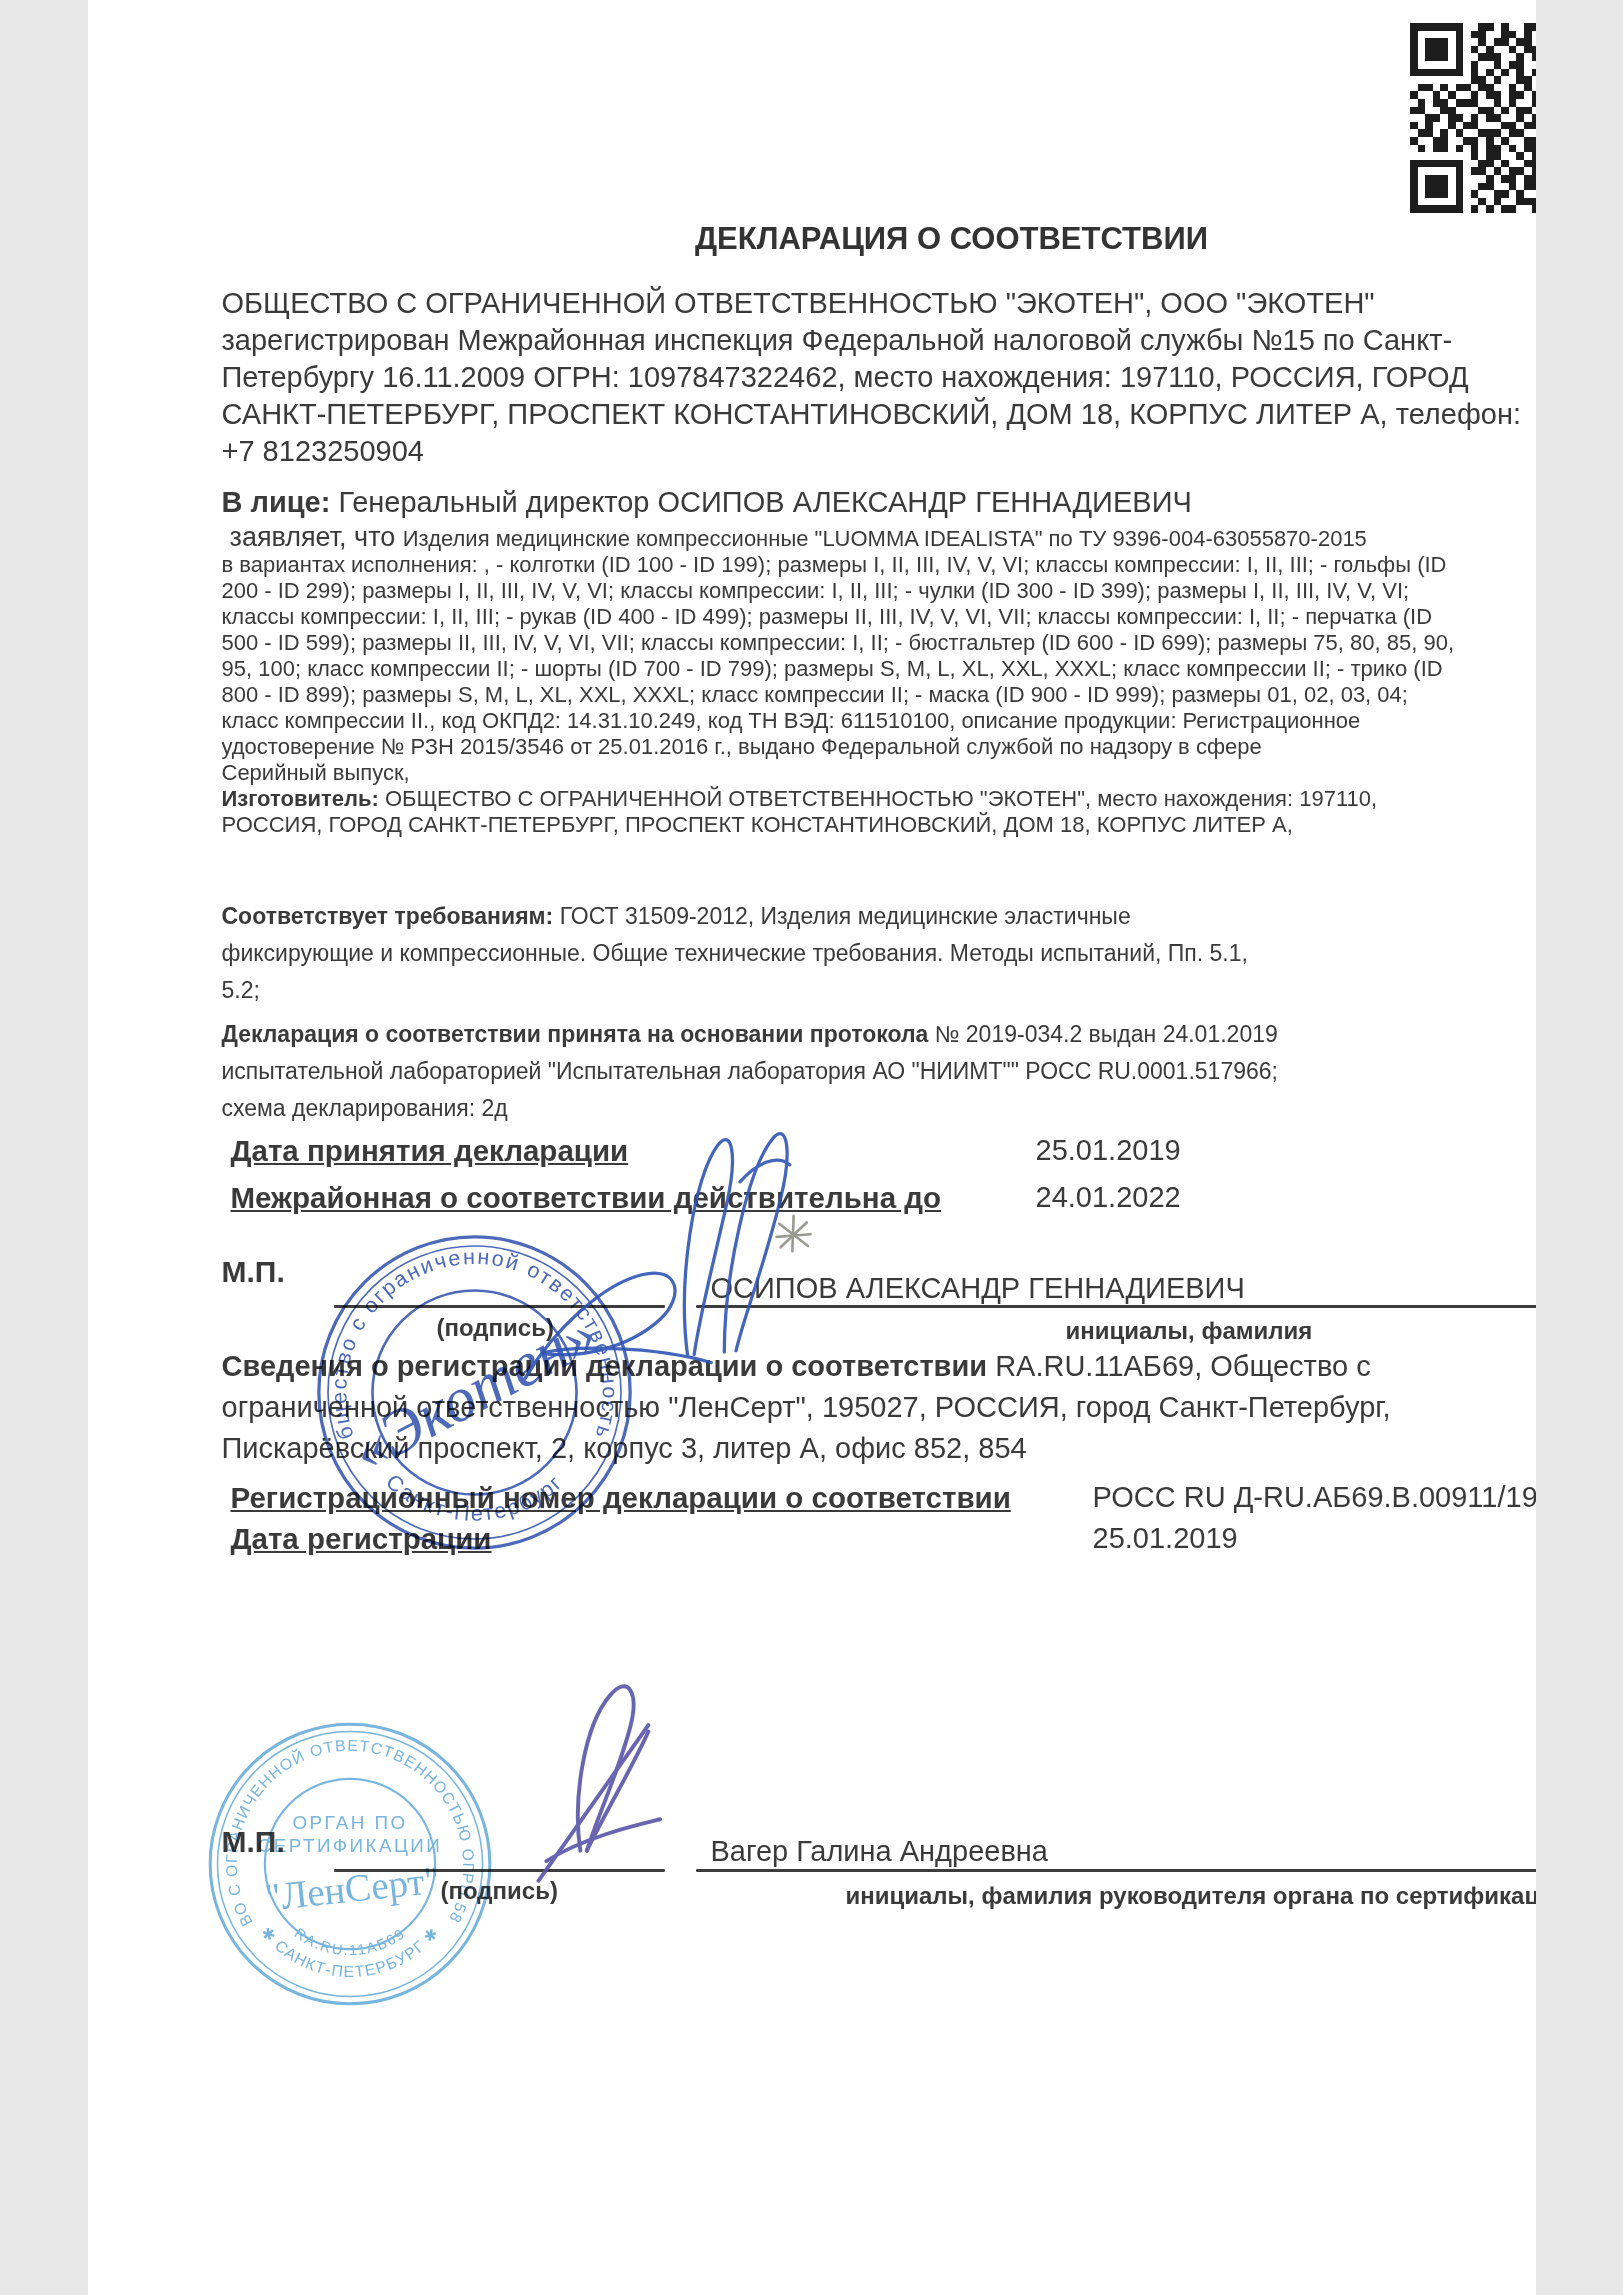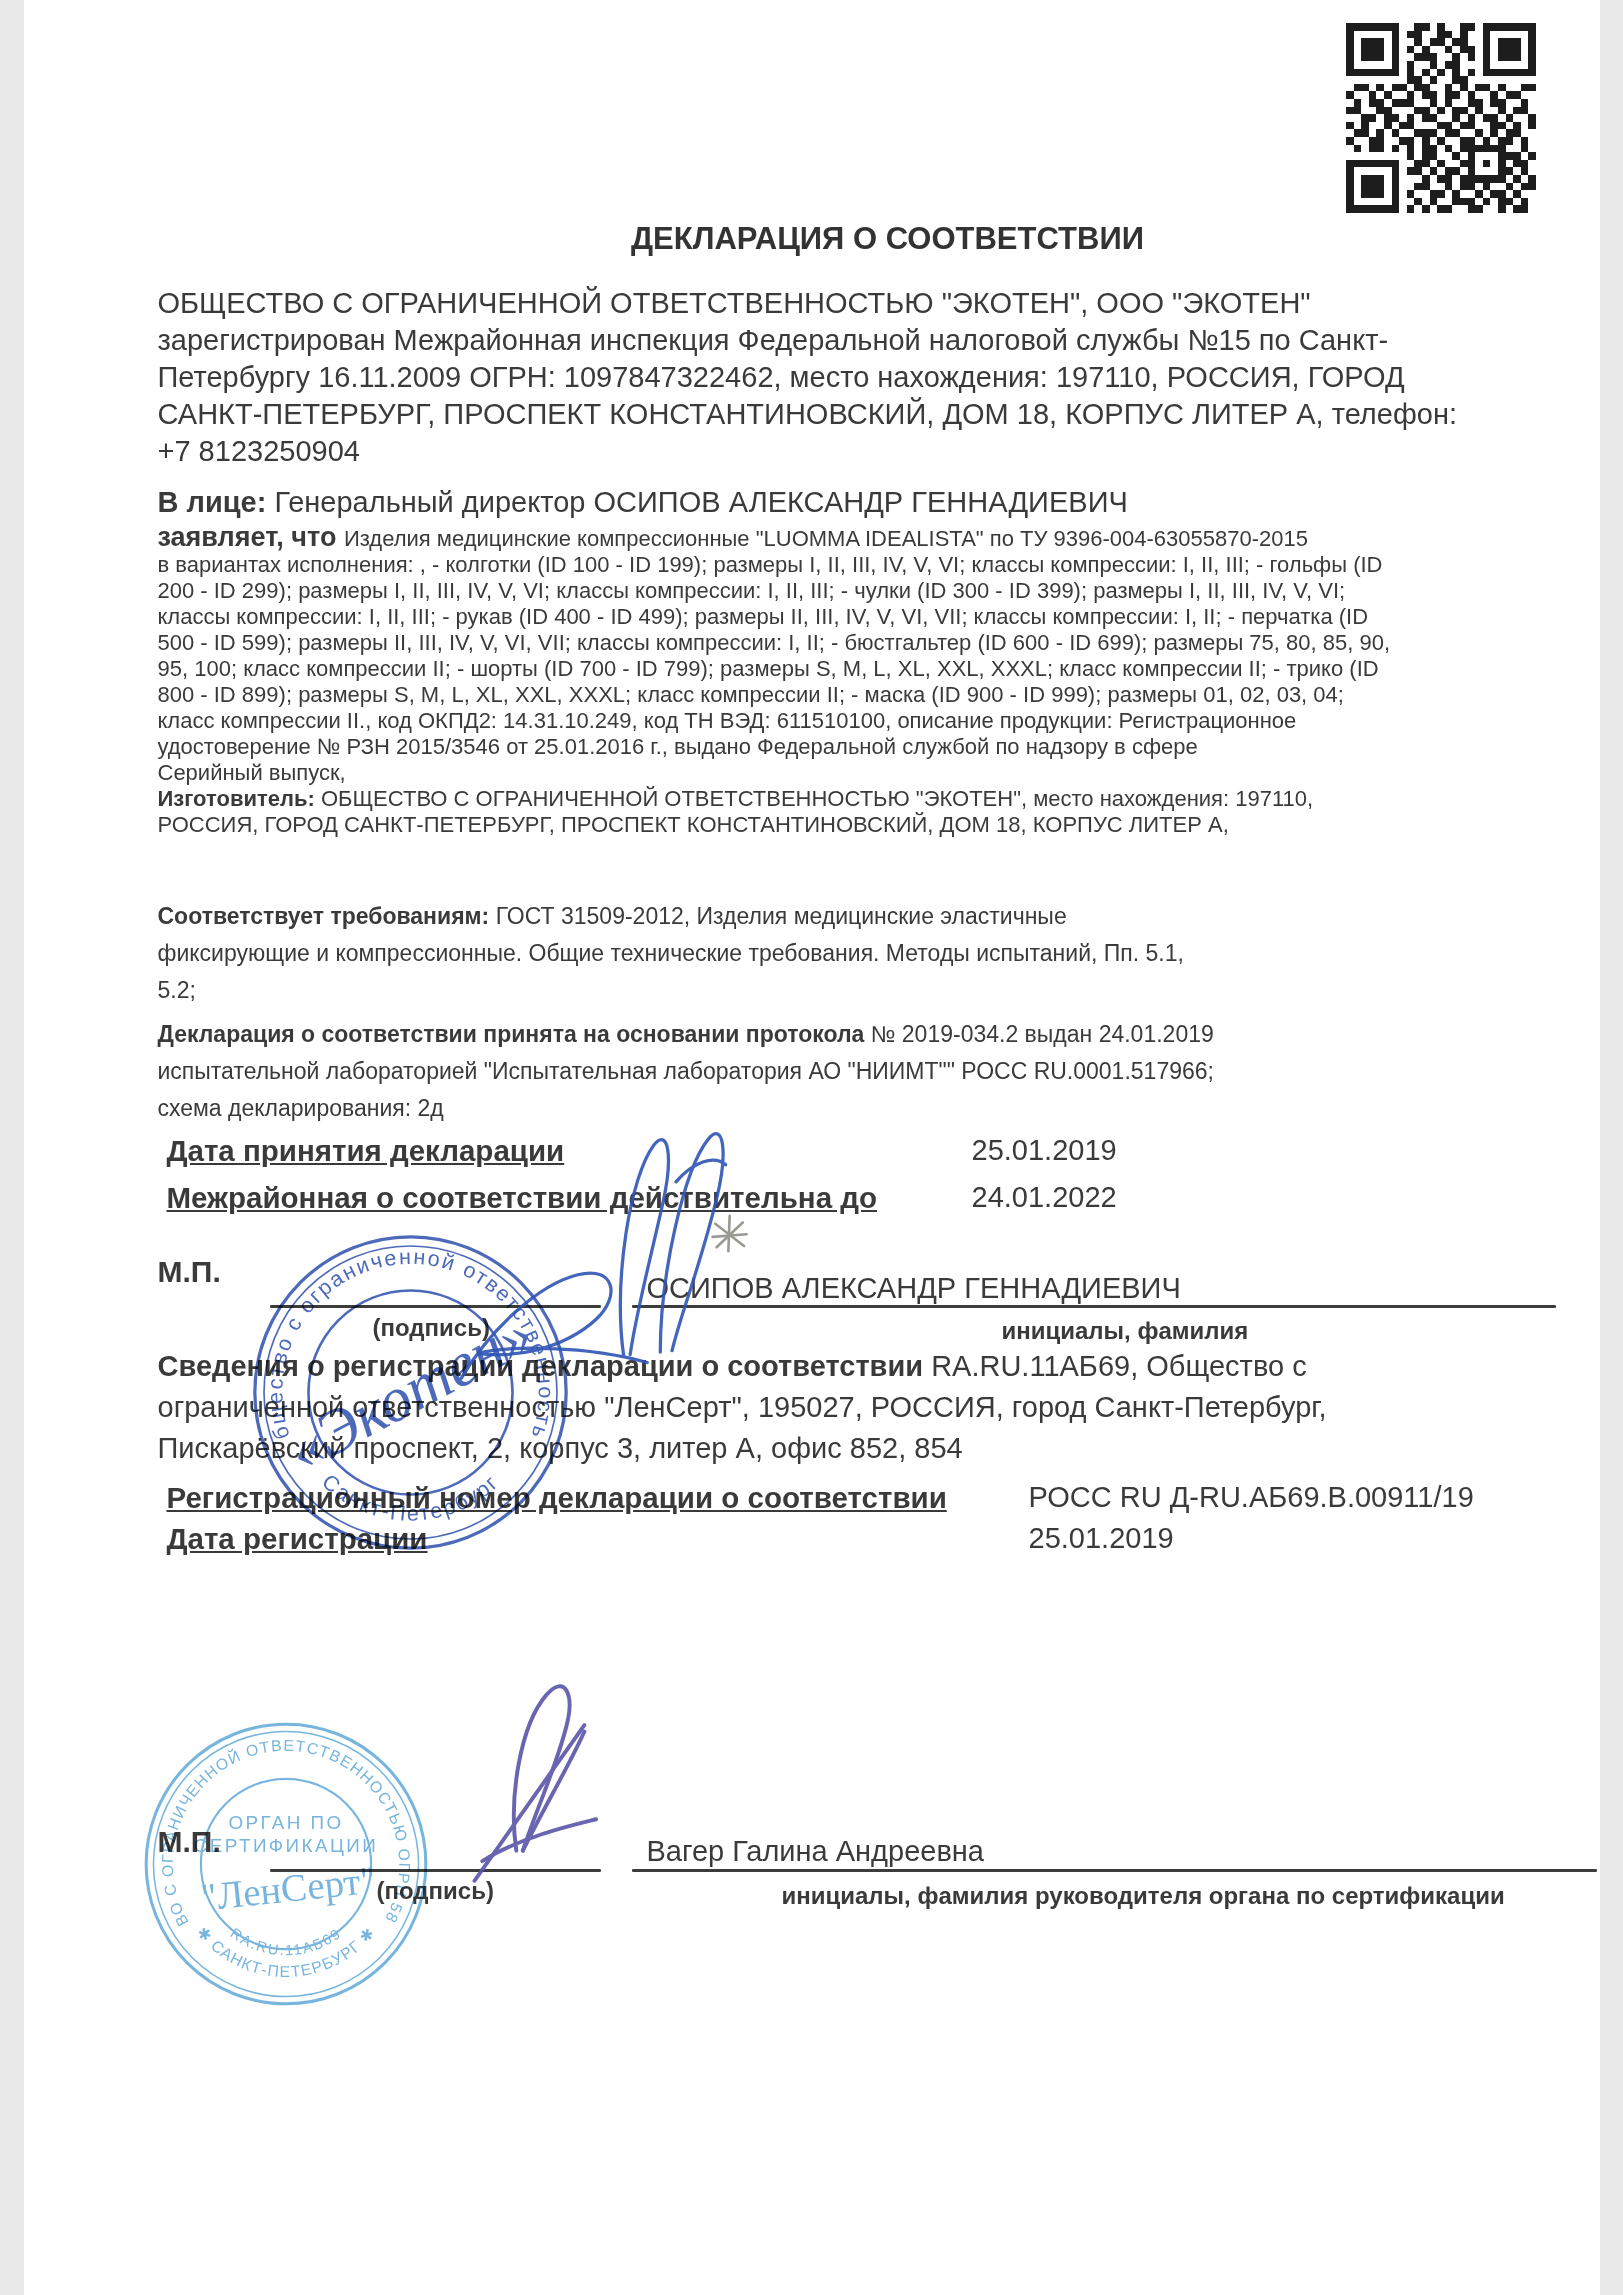--- a/index.html
+++ b/index.html
@@ -1,23 +1,23 @@
 <!DOCTYPE html>
 <html style="--ink: #3a3a3a; --stamp_blue: #2d4fae; --stamp_light_blue: #5fa8d8; --sig_blue: #2f55b5; --sig_purple: #5a55a8; --qr: #1d1d1d;font-size:10.5px"><head>
 <meta charset="utf-8">
 <style>
   html,body{margin:0;padding:0;background:#e8e8e8;}
-  .page{position:relative;width:1576px;height:2295px;background:#ffffff;
+  .page{position:relative;width:1448px;height:2295px;background:#ffffff;
         font-family:"Liberation Sans",sans-serif;color:var(--ink,#3a3a3a);overflow:hidden;margin:0 auto;}
   .title{position:absolute;top:221px;left:52px;width:1624px;text-align:center;margin:0;
          font-size:31px;font-weight:bold;color:#333;}
   .para{position:absolute;left:134px;}
   .para .ln{white-space:nowrap;}
   .b{font-weight:bold;text-align:right;}
-  .h{font-size:27px;font-weight:bold;}
+  .h{font-size:27px;font-weight:normal;margin-left:8px;}
   .hdr .ln{font-size:29px;line-height:37px;}
   .small .ln{font-size:22px;line-height:26px;}
   .mid .ln{font-size:23px;line-height:37px;}
   .wide .ln{font-size:29px;line-height:41px;}
   .row{position:absolute;left:0;width:1624px;height:37px;}
   .row .lbl{position:absolute;left:143px;font-weight:bold;font-size:29.5px;white-space:nowrap;text-decoration:underline;}
   .row .val{position:absolute;font-size:29px;white-space:nowrap;}
   .val-dates{left:948px;}
   .val-reg{left:1005px;}
   .mp{position:absolute;font-weight:bold;font-size:30px;}

